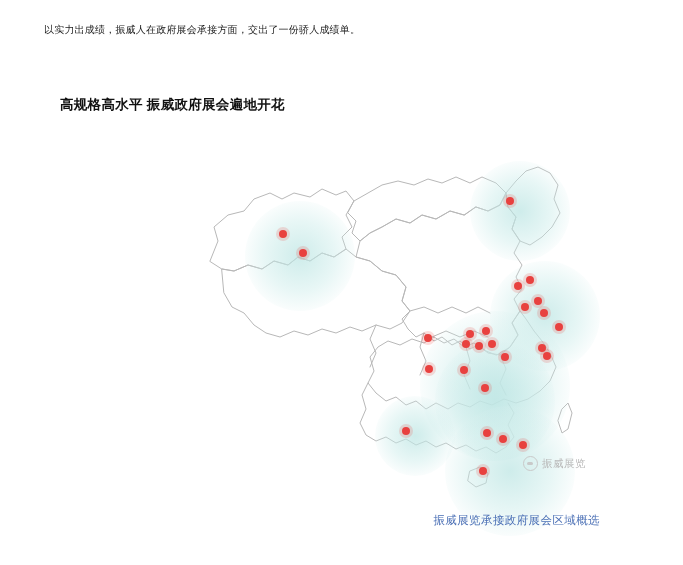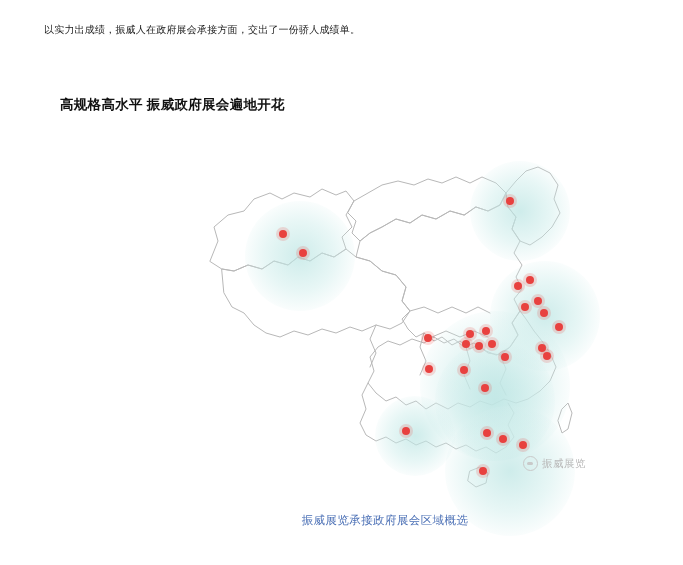--- a/index.html
+++ b/index.html
@@ -107,21 +107,21 @@
     width: 6px;
     height: 3px;
     border-radius: 2px;
     background: #c9c9c9;
   }
   .map-caption {
     position: absolute;
     left: 0;
     top: 372px;
     width: 430px;
-    text-align: center;
+    text-align: right;
     font-size: 11.5px;
     color: #4a6fb5;
     letter-spacing: 0.4px;
   }
 </style>
 </head>
 <body>
 
 <div class="page">
 

